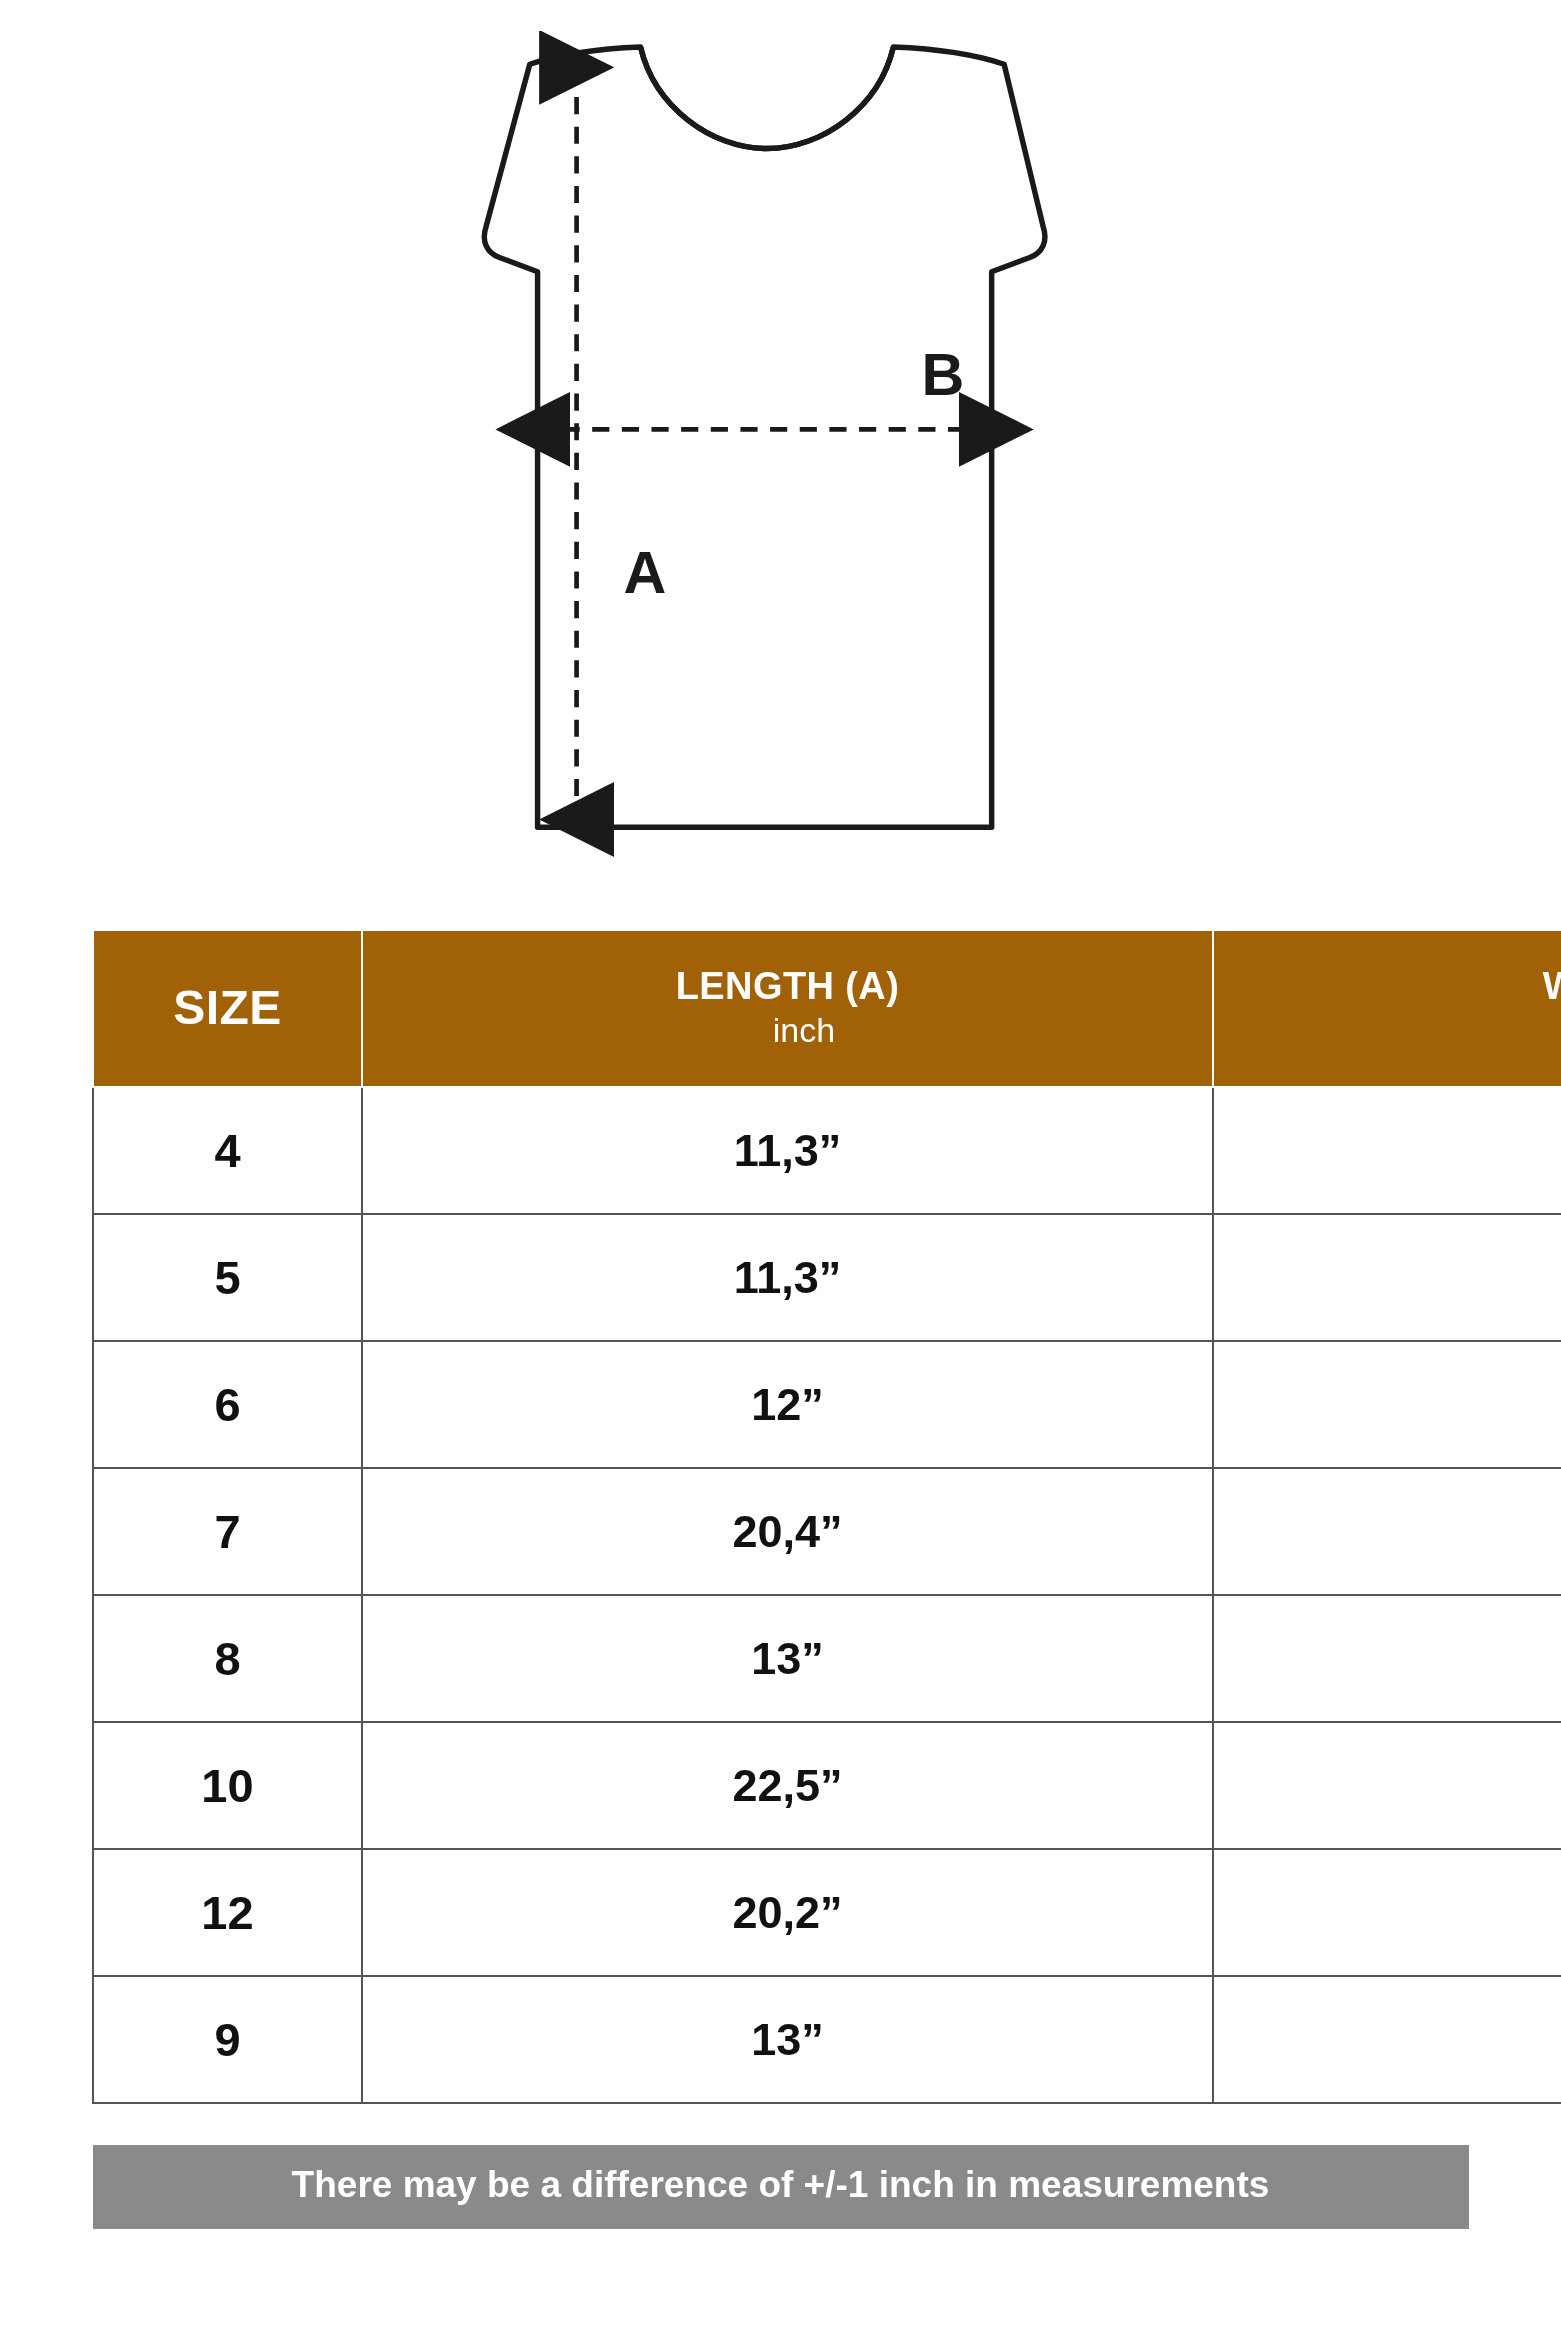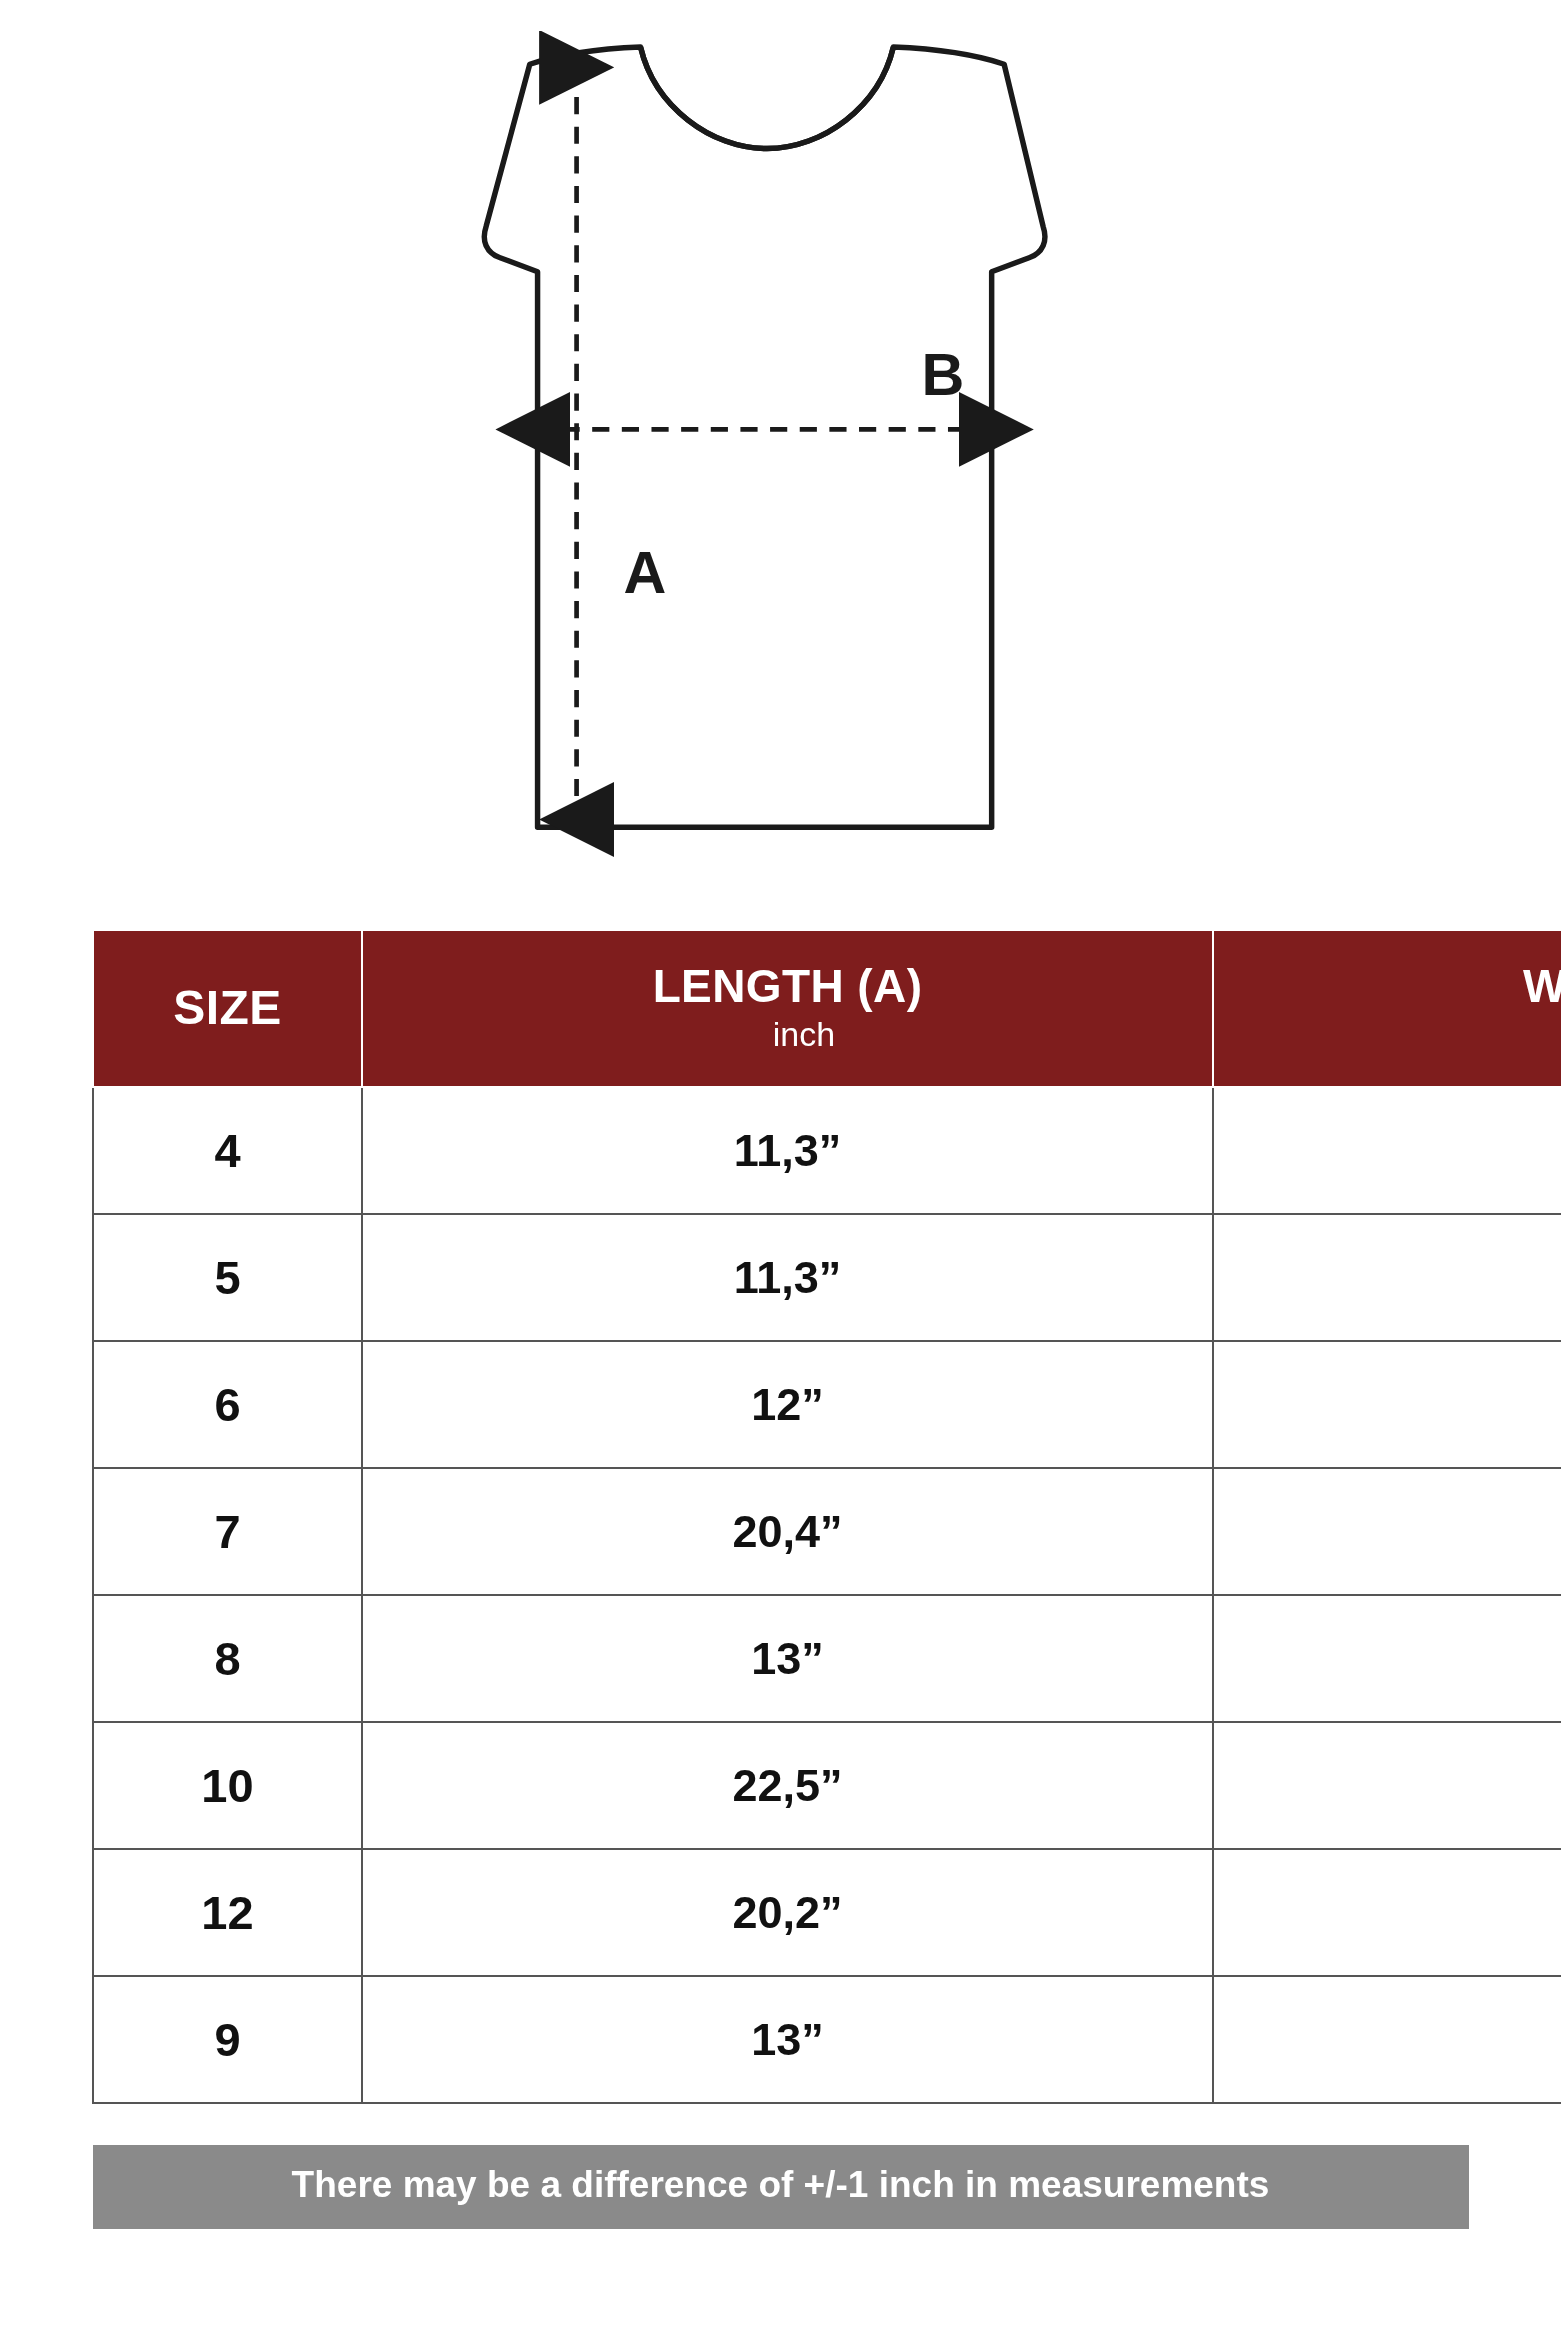--- a/index.html
+++ b/index.html
@@ -41,31 +41,31 @@
   .size-table {
     border-collapse: collapse;
     table-layout: fixed;
     width: 1376px;
     margin: 0 auto;
   }
   .size-table col.c-size  { width: 269px; }
   .size-table col.c-len   { width: 851px; }
 
   .size-table thead th {
-    background: #7f1d1d;
+    background: #a16207;
     color: #ffffff;
     border: 2.3px solid #ffffff;
     padding: 0;
     height: 155px;
     vertical-align: middle;
     text-align: center;
   }
   .hdr-main {
     display: block;
-    font-size: 46px;
+    font-size: 38px;
     font-weight: bold;
     letter-spacing: 0.4px;
     line-height: 1.05;
   }
   .hdr-size {
     font-size: 48px;
   }
   .hdr-sub {
     display: block;
     font-size: 34px;

